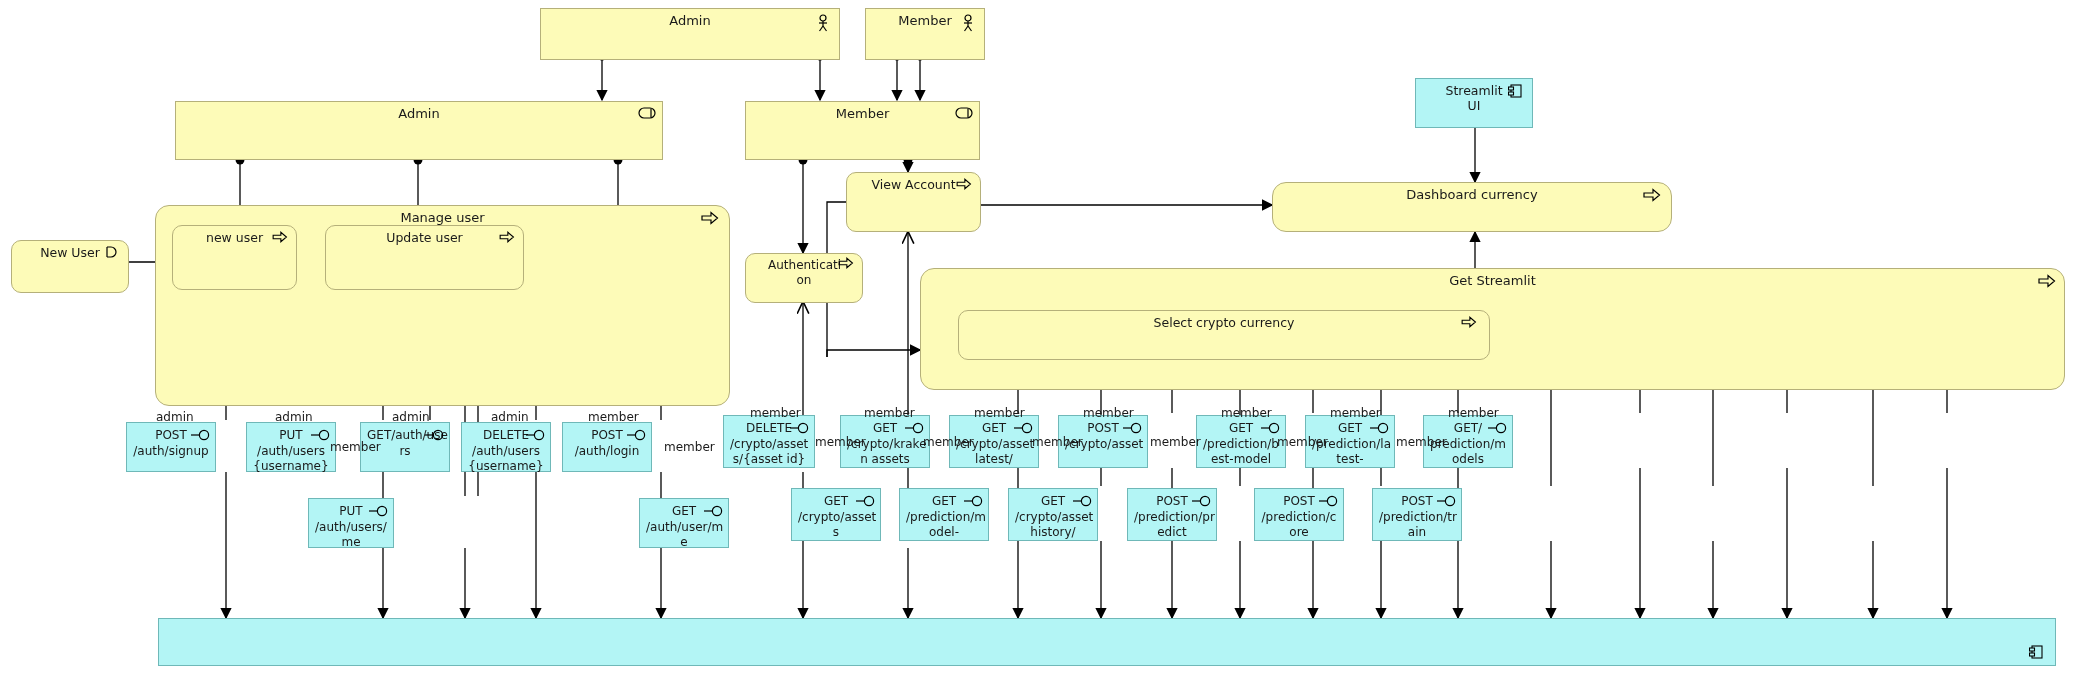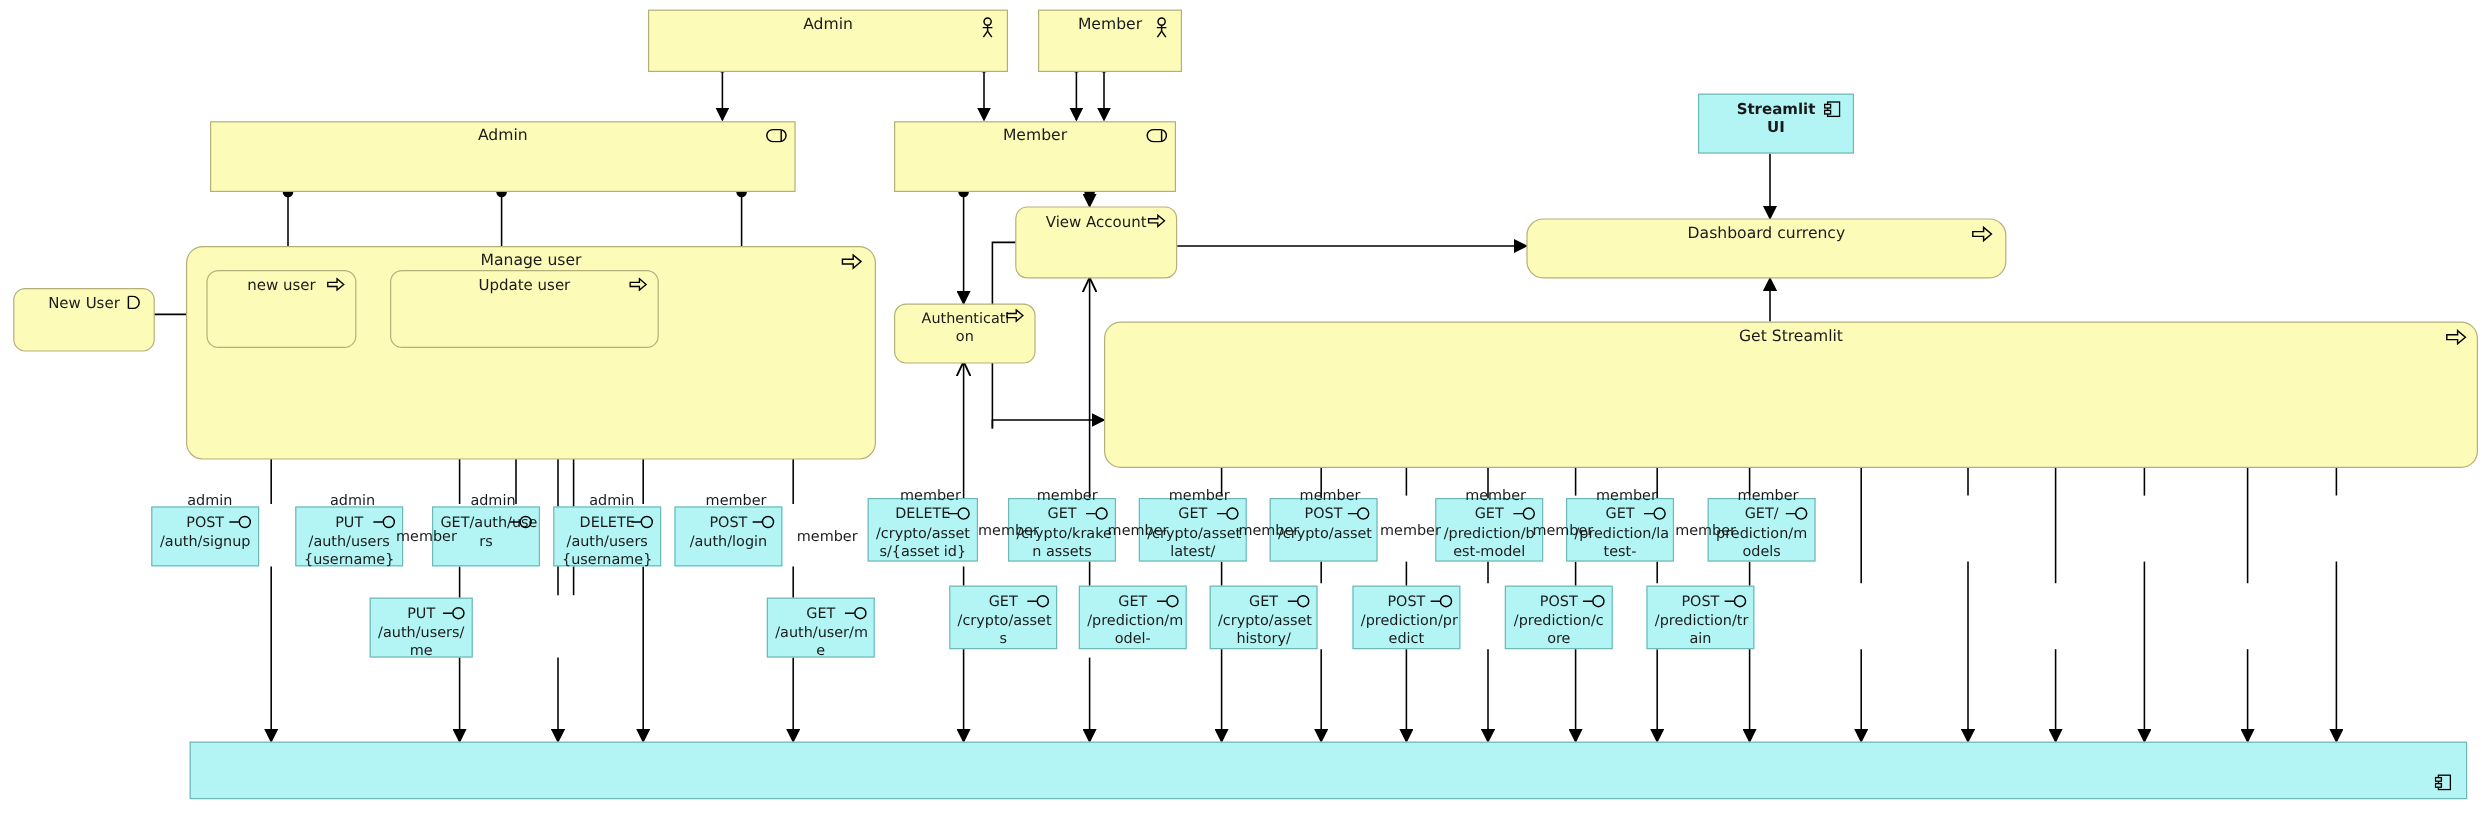--- a/index.html
+++ b/index.html
@@ -229,39 +229,39 @@
   <div class="node yellow rect" style="left:745px;top:101px;width:235px;height:59px;">
     <div class="lbl big">Member</div>
     <span class="stereo">
       <svg width="18" height="12" viewBox="0 0 18 12">
           <rect x="1" y="1" width="16" height="10" rx="5" fill="none" stroke="#000" stroke-width="1.2"></rect>
           <line x1="13" y1="1.6" x2="13" y2="10.4" stroke="#000" stroke-width="1.2"></line>
         </svg>
     </span>
   </div>
 
-  <div class="node yellow rounded" style="left:155px;top:205px;width:575px;height:178px;">
+  <div class="node yellow rounded" style="left:155px;top:205px;width:575px;height:201px;">
     <div class="lbl big">Manage user</div>
     <span class="stereo" style="right:10px;">
       <svg width="18" height="14" viewBox="0 0 18 14">
           <path d="M1 5 h9 v-3.5 l6.5 5.5 l-6.5 5.5 v-3.5 h-9 z" fill="none" stroke="#000" stroke-width="1.2"></path>
         </svg>
     </span>
   </div>
 
   <div class="node yellow rounded-sm" style="left:172px;top:225px;width:125px;height:65px;">
     <div class="lbl">new user</div>
     <span class="stereo">
       <svg width="16" height="12" viewBox="0 0 18 14">
           <path d="M1 5 h9 v-3.5 l6.5 5.5 l-6.5 5.5 v-3.5 h-9 z" fill="none" stroke="#000" stroke-width="1.3"></path>
         </svg>
     </span>
   </div>
 
-  <div class="node yellow rounded-sm" style="left:325px;top:225px;width:224px;height:65px;">
+  <div class="node yellow rounded-sm" style="left:325px;top:225px;width:199px;height:65px;">
     <div class="lbl">Update user</div>
     <span class="stereo">
       <svg width="16" height="12" viewBox="0 0 18 14">
           <path d="M1 5 h9 v-3.5 l6.5 5.5 l-6.5 5.5 v-3.5 h-9 z" fill="none" stroke="#000" stroke-width="1.3"></path>
         </svg>
     </span>
   </div>
 
 
 
@@ -287,21 +287,21 @@
 
   <div class="node yellow rounded-sm" style="left:846px;top:172px;width:135px;height:60px;">
     <div class="lbl">View Account</div>
     <span class="stereo">
       <svg width="16" height="12" viewBox="0 0 18 14">
           <path d="M1 5 h9 v-3.5 l6.5 5.5 l-6.5 5.5 v-3.5 h-9 z" fill="none" stroke="#000" stroke-width="1.3"></path>
         </svg>
     </span>
   </div>
 
-  <div class="node cyan rect" style="left:1415px;top:78px;width:130px;height:50px;font-weight:bold;">
+  <div class="node cyan rect" style="left:1415px;top:78px;width:118px;height:50px;">
     <div class="lbl">Streamlit UI</div>
     <span class="stereo">
       <svg width="14" height="14" viewBox="0 0 14 14">
           <rect x="3" y="1" width="10" height="12" fill="none" stroke="#000" stroke-width="1.1"></rect>
           <rect x="0.5" y="3" width="5" height="3" fill="#b3f5f5" stroke="#000" stroke-width="1.1"></rect>
           <rect x="0.5" y="8" width="5" height="3" fill="#b3f5f5" stroke="#000" stroke-width="1.1"></rect>
         </svg>
     </span>
   </div>
 
@@ -316,20 +316,28 @@
 
   <div class="node yellow rounded" style="left:920px;top:268px;width:1145px;height:122px;">
     <div class="lbl big">Get Streamlit</div>
     <span class="stereo" style="right:8px;">
       <svg width="18" height="14" viewBox="0 0 18 14">
           <path d="M1 5 h9 v-3.5 l6.5 5.5 l-6.5 5.5 v-3.5 h-9 z" fill="none" stroke="#000" stroke-width="1.2"></path>
         </svg>
     </span>
   </div>
 
+  <div class="node yellow rounded-sm" style="left:958px;top:310px;width:532px;height:50px;">
+    <div class="lbl">Select crypto currency</div>
+    <span class="stereo" style="right:10px;">
+      <svg width="16" height="12" viewBox="0 0 18 14">
+          <path d="M1 5 h9 v-3.5 l6.5 5.5 l-6.5 5.5 v-3.5 h-9 z" fill="none" stroke="#000" stroke-width="1.3"></path>
+        </svg>
+    </span>
+  </div>
 
 
   <div id="endpoint-layer">
       <div class="node cyan rect ep" style="left: 126px; top: 422px; width: 90px; height: 50px;">
         <div class="lbl">POST
 /auth/signup</div>
         <span class="stereo" style="right: 4px; top: 6px; width: 20px;">
           <svg width="20" height="12" viewBox="0 0 20 12">
             <line x1="0" y1="6" x2="8" y2="6" stroke="#000" stroke-width="1.2"></line>
             <circle cx="13" cy="6" r="4.6" fill="none" stroke="#000" stroke-width="1.2"></circle>

